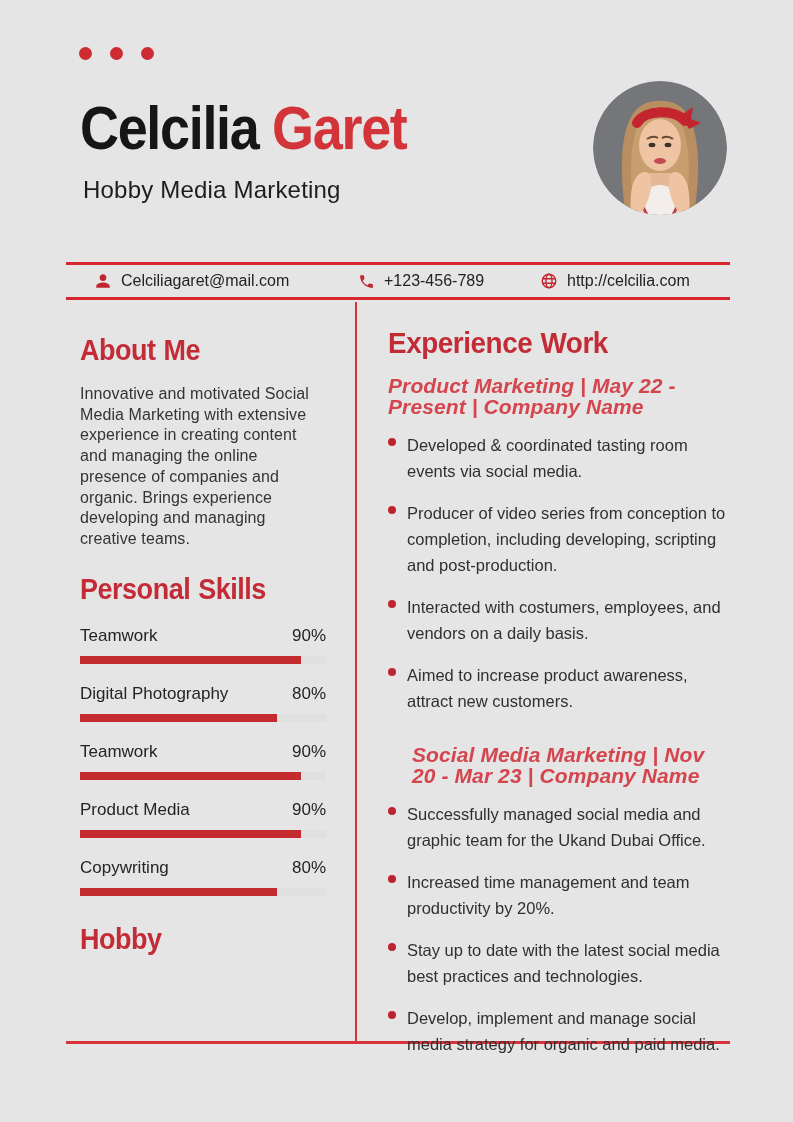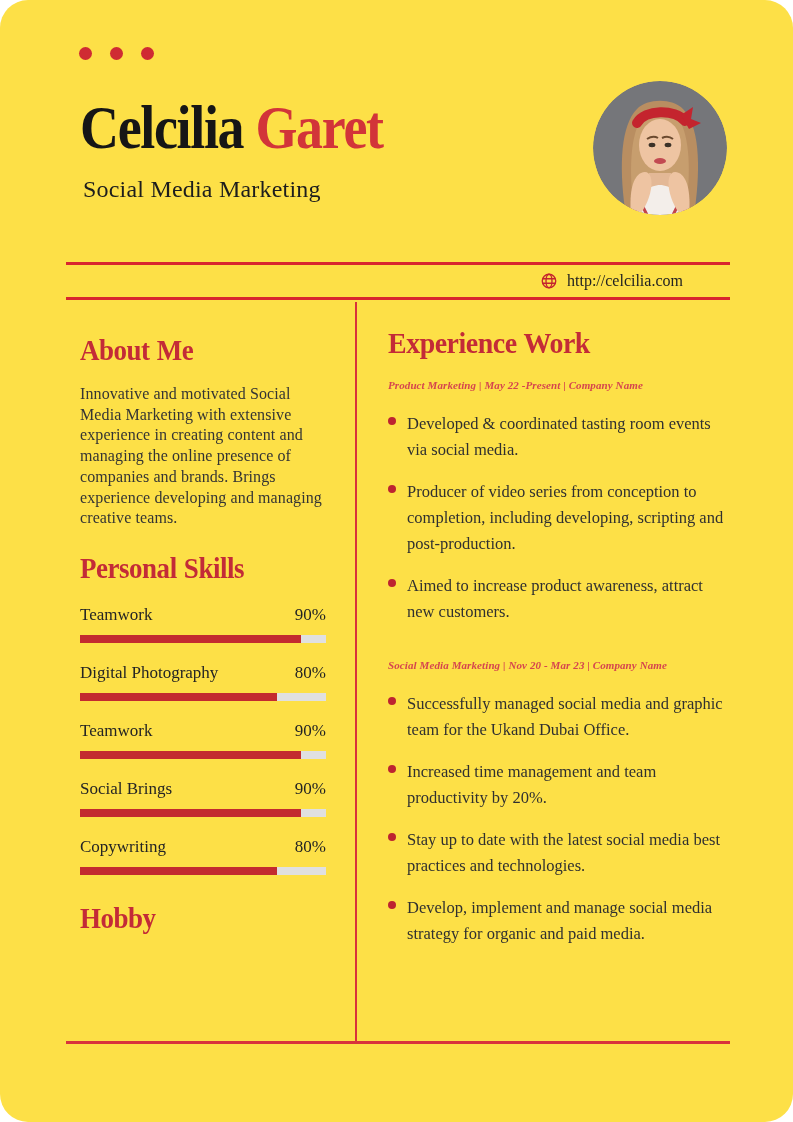--- a/index.html
+++ b/index.html
@@ -1,18 +1,18 @@
 <!DOCTYPE html>
 <html><head>
 <meta charset="utf-8">
 <style>
   html,body{margin:0;padding:0;background:#ffffff;}
   .page{
-    position:relative;width:793px;height:1122px;background:#fde047;
-    font-family:Liberation Serif, serif;color:#2e2e2e;overflow:hidden;border-radius:28px;
+    position:relative;width:793px;height:1122px;background:#e5e5e5;
+    font-family:Liberation Sans, sans-serif;color:#2e2e2e;overflow:hidden;
   }
   
   .dots{position:absolute;left:79px;top:47px;display:flex;gap:18px;}
   .dot{width:13px;height:13px;border-radius:50%;background:#cf2b33;}
   
   .name{
     position:absolute;left:80px;top:96px;white-space:nowrap;
     font-size:61px;font-weight:800;letter-spacing:-1.5px;line-height:1.05;
     transform:scaleX(0.885);transform-origin:left top;color:#161616;
   }
@@ -52,41 +52,41 @@
   .skill-bar{margin-top:10px;height:8px;background:#e0e0e0;}
   .skill-fill{height:8px;background:#c32b2f;width:0;}
   .hobby-heading{margin-top:29px;}
   .hobby-grid{margin-top:24px;display:grid;grid-template-columns:122px 1fr;row-gap:25px;}
   .hobby-item{display:flex;align-items:center;gap:12px;font-size:16.5px;color:#242424;}
   .bullet-dot{width:8px;height:8px;border-radius:50%;background:#bd2430;flex:0 0 8px;}
   
   .right-col{position:absolute;left:388px;top:328px;width:344px;}
   .right-col .sec-heading{font-size:30px;}
   .job-title{
-    margin-top:17px;font-size:11px;font-style:italic;font-weight:600;
+    margin-top:17px;font-size:21px;font-style:italic;font-weight:600;
     color:#d5454e;line-height:21px;letter-spacing:0.1px;
   }
-  .job-title-2{margin-top:30px;}
+  .job-title-2{margin-top:30px;margin-left:24px;}
   .bullets{margin-top:15px;}
   .bullet{display:flex;gap:11px;margin-bottom:16px;font-size:16.5px;line-height:26px;color:#303030;}
   .bullet .bullet-dot{margin-top:6px;}
 </style>
 </head>
 <body>
 
 <div class="page">
 
   <div class="dots">
     <div class="dot"></div>
     <div class="dot"></div>
     <div class="dot"></div>
   </div>
 
   <div class="name"><span>Celcilia </span><span class="red">Garet</span></div>
-  <div class="subtitle">Social Media Marketing</div>
+  <div class="subtitle">Hobby Media Marketing</div>
 
   <div class="photo">
     <svg width="134" height="134" viewBox="0 0 134 134">
       <defs>
           <clipPath id="pc">
             <circle cx="67" cy="67" r="67"></circle>
           </clipPath>
         </defs>
       <g clip-path="url(#pc)">
         <rect x="0" y="0" width="134" height="134" fill="#75767a"></rect>
@@ -108,38 +108,54 @@
         <ellipse cx="75" cy="64" rx="3.4" ry="2.2" fill="#3c3228"></ellipse>
         <ellipse cx="67" cy="80" rx="6" ry="3" fill="#c24a52"></ellipse>
 
         <path d="M38 134 C36 110 40 96 48 92 C56 88 60 96 58 108 C56 120 50 130 46 134 Z" fill="#eec4a2"></path>
         <path d="M96 134 C98 110 94 96 86 92 C78 88 74 96 76 108 C78 120 84 130 88 134 Z" fill="#eec4a2"></path>
       </g>
     </svg>
   </div>
 
   <div class="contact-bar">
+    <div class="contact-item ci-email">
+      <span class="cicon">
+        <svg width="18" height="18" viewBox="0 0 24 24">
+            <path fill="#c4242e" d="M12 12c2.5 0 4.5-2 4.5-4.5S14.5 3 12 3 7.5 5 7.5 7.5 9.5 12 12 12zm0 2c-3.3 0-9 1.7-9 5v2h18v-2c0-3.3-5.7-5-9-5z"></path>
+          </svg>
+      </span>
+      <span>Celciliagaret@mail.com</span>
+    </div>
+    <div class="contact-item ci-phone">
+      <span class="cicon">
+        <svg width="17" height="17" viewBox="0 0 24 24">
+            <path fill="#c4242e" d="M6.62 10.79c1.44 2.83 3.76 5.14 6.59 6.59l2.2-2.21c.27-.27.67-.36 1.02-.24 1.12.37 2.33.57 3.57.57.55 0 1 .45 1 1V20c0 .55-.45 1-1 1-9.39 0-17-7.61-17-17 0-.55.45-1 1-1h3.5c.55 0 1 .45 1 1 0 1.25.2 2.45.57 3.57.11.35.03.74-.25 1.02l-2.2 2.2z"></path>
+          </svg>
+      </span>
+      <span>+123-456-789</span>
+    </div>
     <div class="contact-item ci-web">
       <span class="cicon">
         <svg width="18" height="18" viewBox="0 0 24 24" fill="none" stroke="#c4242e" stroke-width="1.8">
           <circle cx="12" cy="12" r="9"></circle>
             <ellipse cx="12" cy="12" rx="4" ry="9"></ellipse>
           <path d="M3.5 9h17M3.5 15h17"></path>
         </svg>
       </span>
       <span>http://celcilia.com</span>
     </div>
   </div>
 
   <div class="v-divider"></div>
   <div class="bottom-line"></div>
 
   <div class="left-col">
     <div class="sec-heading">About Me</div>
-    <div class="about-text">Innovative and motivated Social Media Marketing with extensive experience in creating content and managing the online presence of companies and brands. Brings experience developing and managing creative teams.</div>
+    <div class="about-text">Innovative and motivated Social Media Marketing with extensive experience in creating content and managing the online presence of companies and organic. Brings experience developing and managing creative teams.</div>
 
     <div class="sec-heading skills-heading">Personal Skills</div>
     <div class="skills">
       <div class="skill">
         <div class="skill-row">
           <span>Teamwork</span>
           <span>90%</span>
         </div>
         <div class="skill-bar">
             <div class="skill-fill" style="width: 90%;"></div>
@@ -158,21 +174,21 @@
         <div class="skill-row">
           <span>Teamwork</span>
           <span>90%</span>
         </div>
         <div class="skill-bar">
             <div class="skill-fill" style="width: 90%;"></div>
           </div>
       </div>
       <div class="skill">
         <div class="skill-row">
-          <span>Social Brings</span>
+          <span>Product Media</span>
           <span>90%</span>
         </div>
         <div class="skill-bar">
             <div class="skill-fill" style="width: 90%;"></div>
           </div>
       </div>
       <div class="skill">
         <div class="skill-row">
           <span>Copywriting</span>
           <span>80%</span>
@@ -194,20 +210,24 @@
       <div class="bullet">
         <span class="bullet-dot"></span>
         <span>Developed &amp; coordinated tasting room events via social media.</span>
       </div>
       <div class="bullet">
         <span class="bullet-dot"></span>
         <span>Producer of video series from conception to completion, including developing, scripting and post-production.</span>
       </div>
       <div class="bullet">
         <span class="bullet-dot"></span>
+        <span>Interacted with costumers, employees, and vendors on a daily basis.</span>
+      </div>
+      <div class="bullet">
+        <span class="bullet-dot"></span>
         <span>Aimed to increase product awareness, attract new customers.</span>
       </div>
     </div>
 
     <div class="job-title job-title-2">Social Media Marketing | Nov 20 - Mar 23 | Company Name</div>
     <div class="bullets">
       <div class="bullet">
         <span class="bullet-dot"></span>
         <span>Successfully managed social media and graphic team for the Ukand Dubai Office.</span>
       </div>

